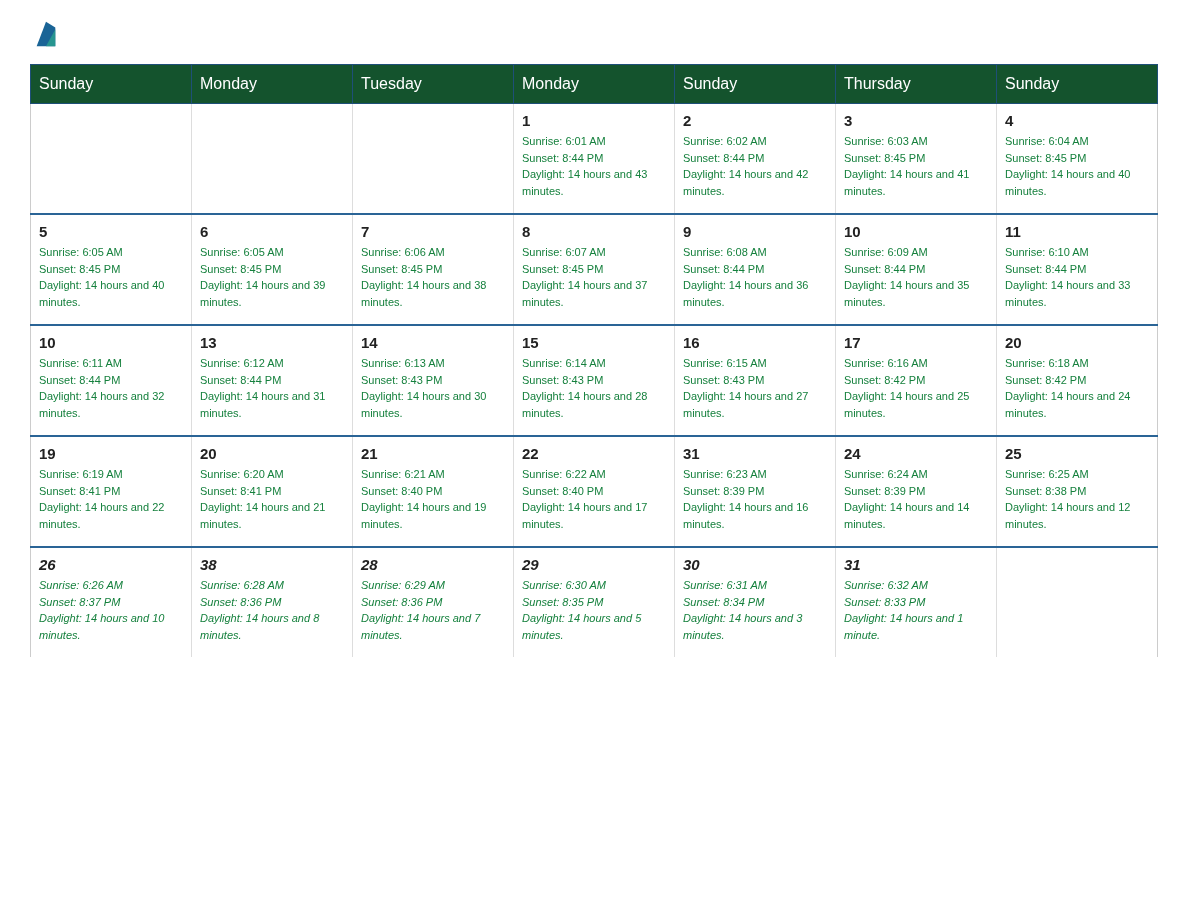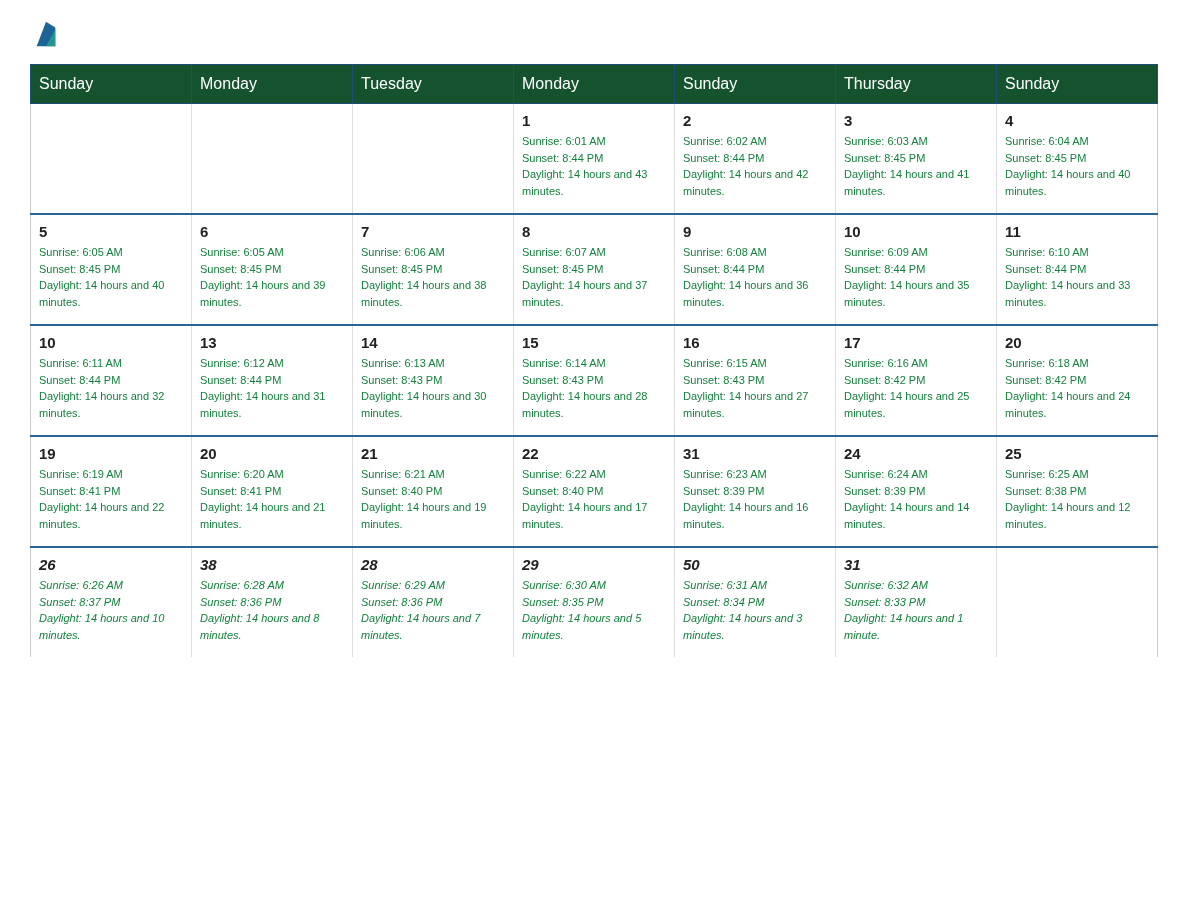--- a/index.html
+++ b/index.html
@@ -258,21 +258,21 @@
         </td>
         <td>
           <span class="day-num">28</span>
           <div class="day-info">Sunrise: 6:29 AM<br>Sunset: 8:36 PM<br>Daylight: 14 hours and 7 minutes.</div>
         </td>
         <td>
           <span class="day-num">29</span>
           <div class="day-info">Sunrise: 6:30 AM<br>Sunset: 8:35 PM<br>Daylight: 14 hours and 5 minutes.</div>
         </td>
         <td>
-          <span class="day-num">50</span>
+          <span class="day-num">30</span>
           <div class="day-info">Sunrise: 6:31 AM<br>Sunset: 8:34 PM<br>Daylight: 14 hours and 3 minutes.</div>
         </td>
         <td>
           <span class="day-num">31</span>
           <div class="day-info">Sunrise: 6:32 AM<br>Sunset: 8:33 PM<br>Daylight: 14 hours and 1 minute.</div>
         </td>
         <td class="empty-cell"></td>
       </tr>
     </tbody>
 </table>

